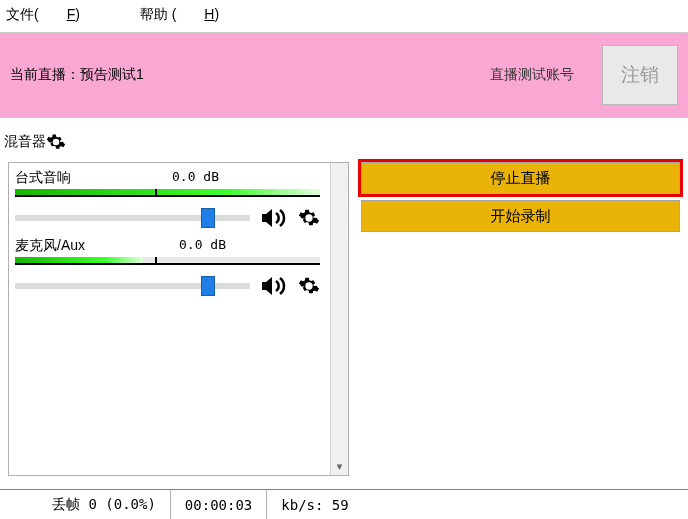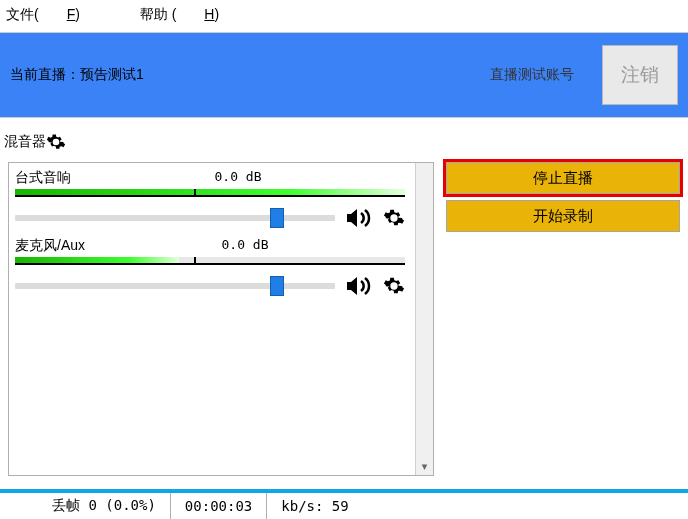--- a/index.html
+++ b/index.html
@@ -16,21 +16,21 @@
 
   
   .menubar {
     padding: 6px 6px 8px 6px;
   }
   .menubar span { margin-right: 28px; cursor: default; margin-top: 18px; }
   .menubar u { text-decoration: underline; }
 
   
   .inforow {
-    background: #3b82f6;
+    background: #f9a8d4;
     padding: 12px 10px;
     display: flex;
     align-items: center;
     border-top: 1px solid #ccc;
     border-bottom: 1px solid #ccc;
   }
   .inforow .spacer { flex: 1; }
   .inforow .acct { margin-right: 28px; color: #333; }
   .btn-logout {
     background: #e9e9e9;
@@ -48,21 +48,21 @@
   }
 
   .body-row {
     display: flex;
     align-items: stretch;
     gap: 12px;
     padding: 0 8px;
   }
 
   .mixer-panel {
-    width: 426px;
+    width: 341px;
     height: 314px;
     border: 1px solid #b0b0b0;
     background: #fff;
     position: relative;
     padding: 4px 28px 16px 6px;
   }
 
   .vscroll {
     position: absolute;
     right: 0; top: 0; bottom: 0;
@@ -149,21 +149,21 @@
   }
   .big-btn.highlight {
     outline: 3px solid #e60000;
     outline-offset: 0;
   }
 
   .statusbar {
     position: absolute;
     left: 0; right: 0; bottom: 0;
     height: 30px;
-    border-top: 4px solid #0ea5e9;
+    border-top: 1px solid #0ea5e9;
     display: flex;
     align-items: center;
     font-size: 14px;
     font-family: "Consolas","Microsoft YaHei", monospace;
   }
   .statusbar .cell {
     padding: 0 14px;
     border-left: 1px solid #b0b0b0;
     height: 100%;
     display: flex;

